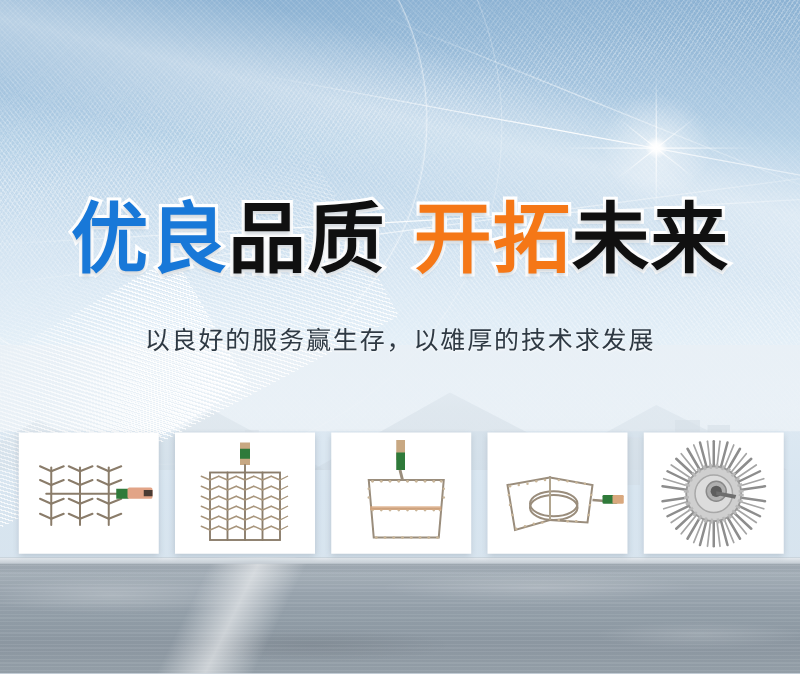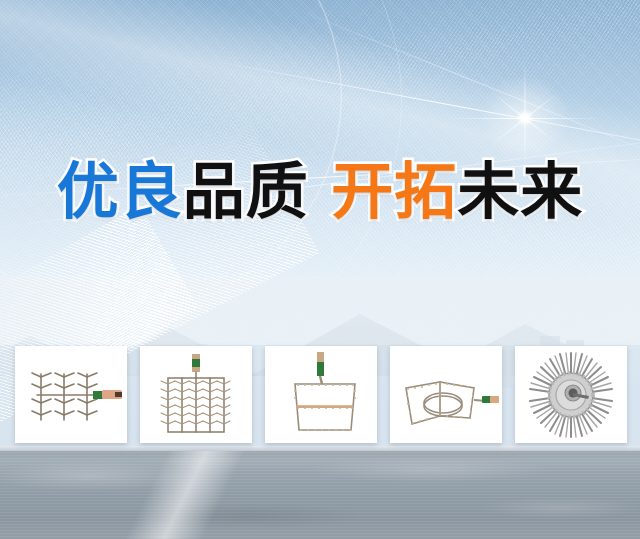--- a/index.html
+++ b/index.html
@@ -280,20 +280,21 @@
     <div class="ground-shadow"></div>
     <div class="ground-mottle"></div>
     <div class="ground-streak"></div>
     <div class="ground-lip"></div>
   </div>
 
   <div class="headline">
     <span class="hl-blue">优良</span><span class="hl-dark">品质</span><span class="hl-gap"> </span><span class="hl-orange">开拓</span><span class="hl-dark">未来</span>
   </div>
 
+  <div class="subtitle">以良好的服务赢生存，以雄厚的技术求发展</div>
 
   <div class="cards">
 
     <div class="card">
       <div class="art">
         <svg viewBox="0 0 112 97" xmlns="http://www.w3.org/2000/svg">
           <g stroke="#8a7c6a" stroke-width="1.6" fill="none" stroke-linecap="round">
             <line x1="22" y1="49" x2="88" y2="49"></line>
             <g>
               <line x1="26" y1="28" x2="26" y2="74"></line>

